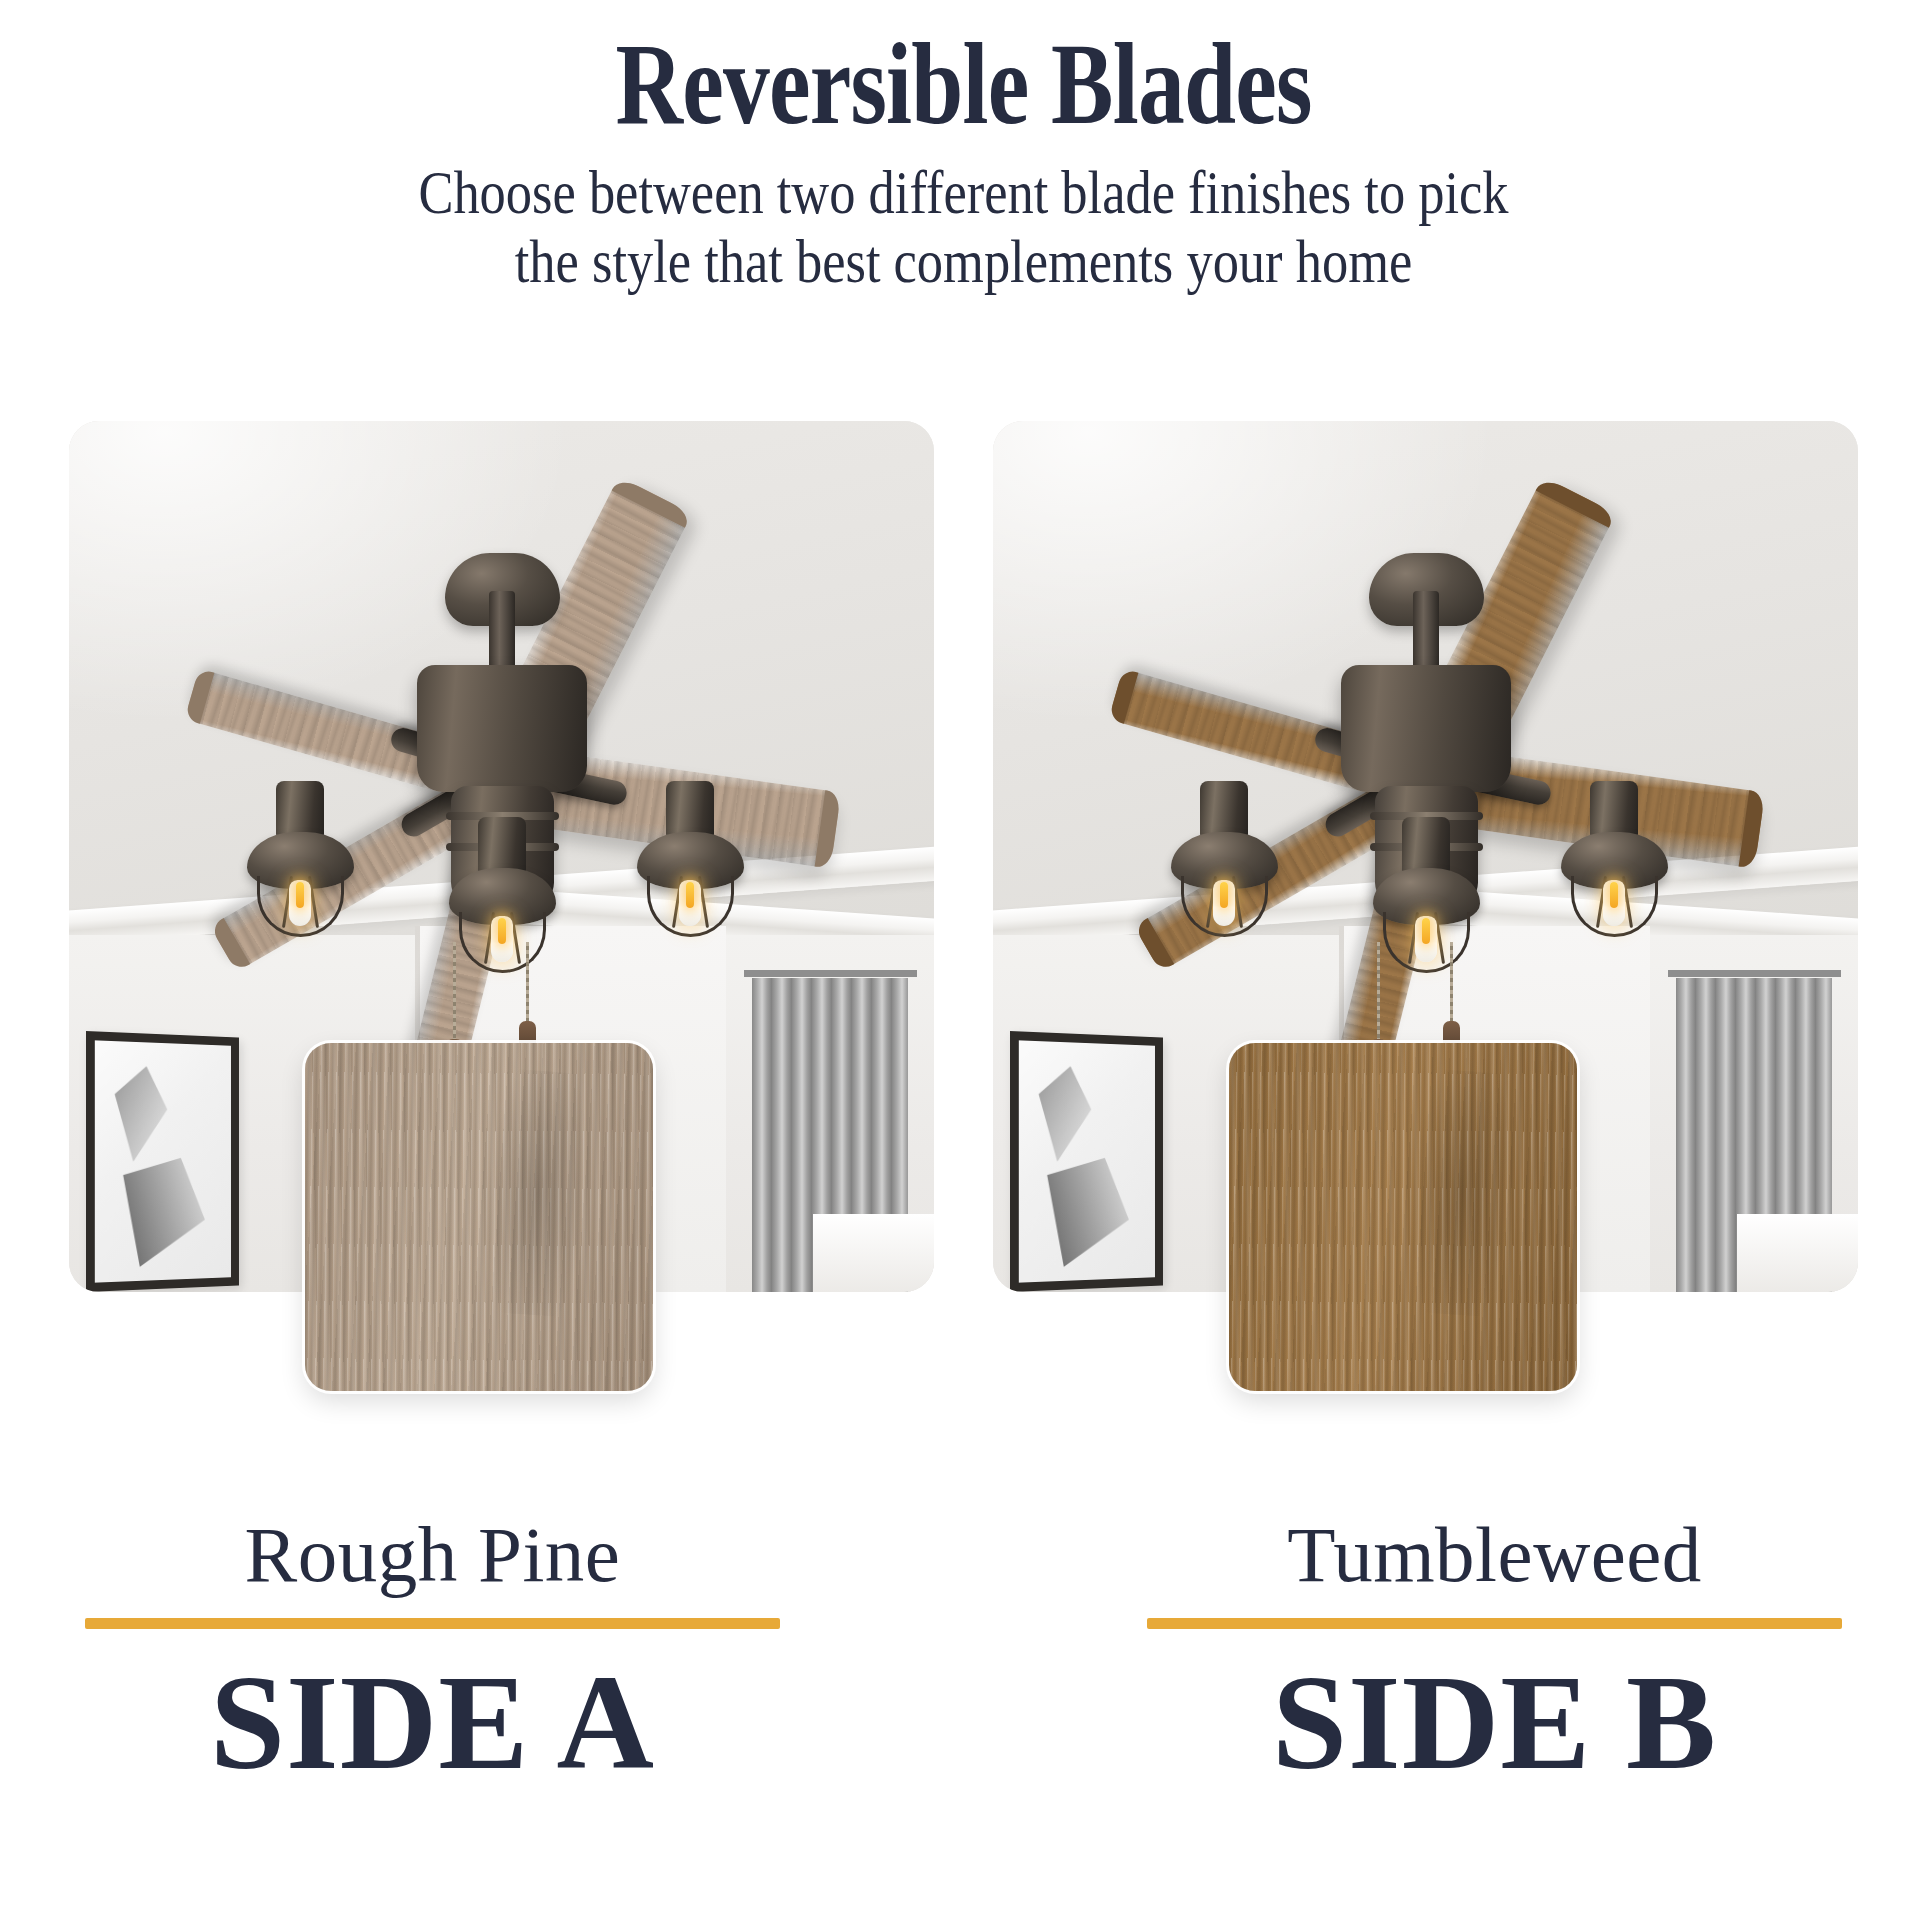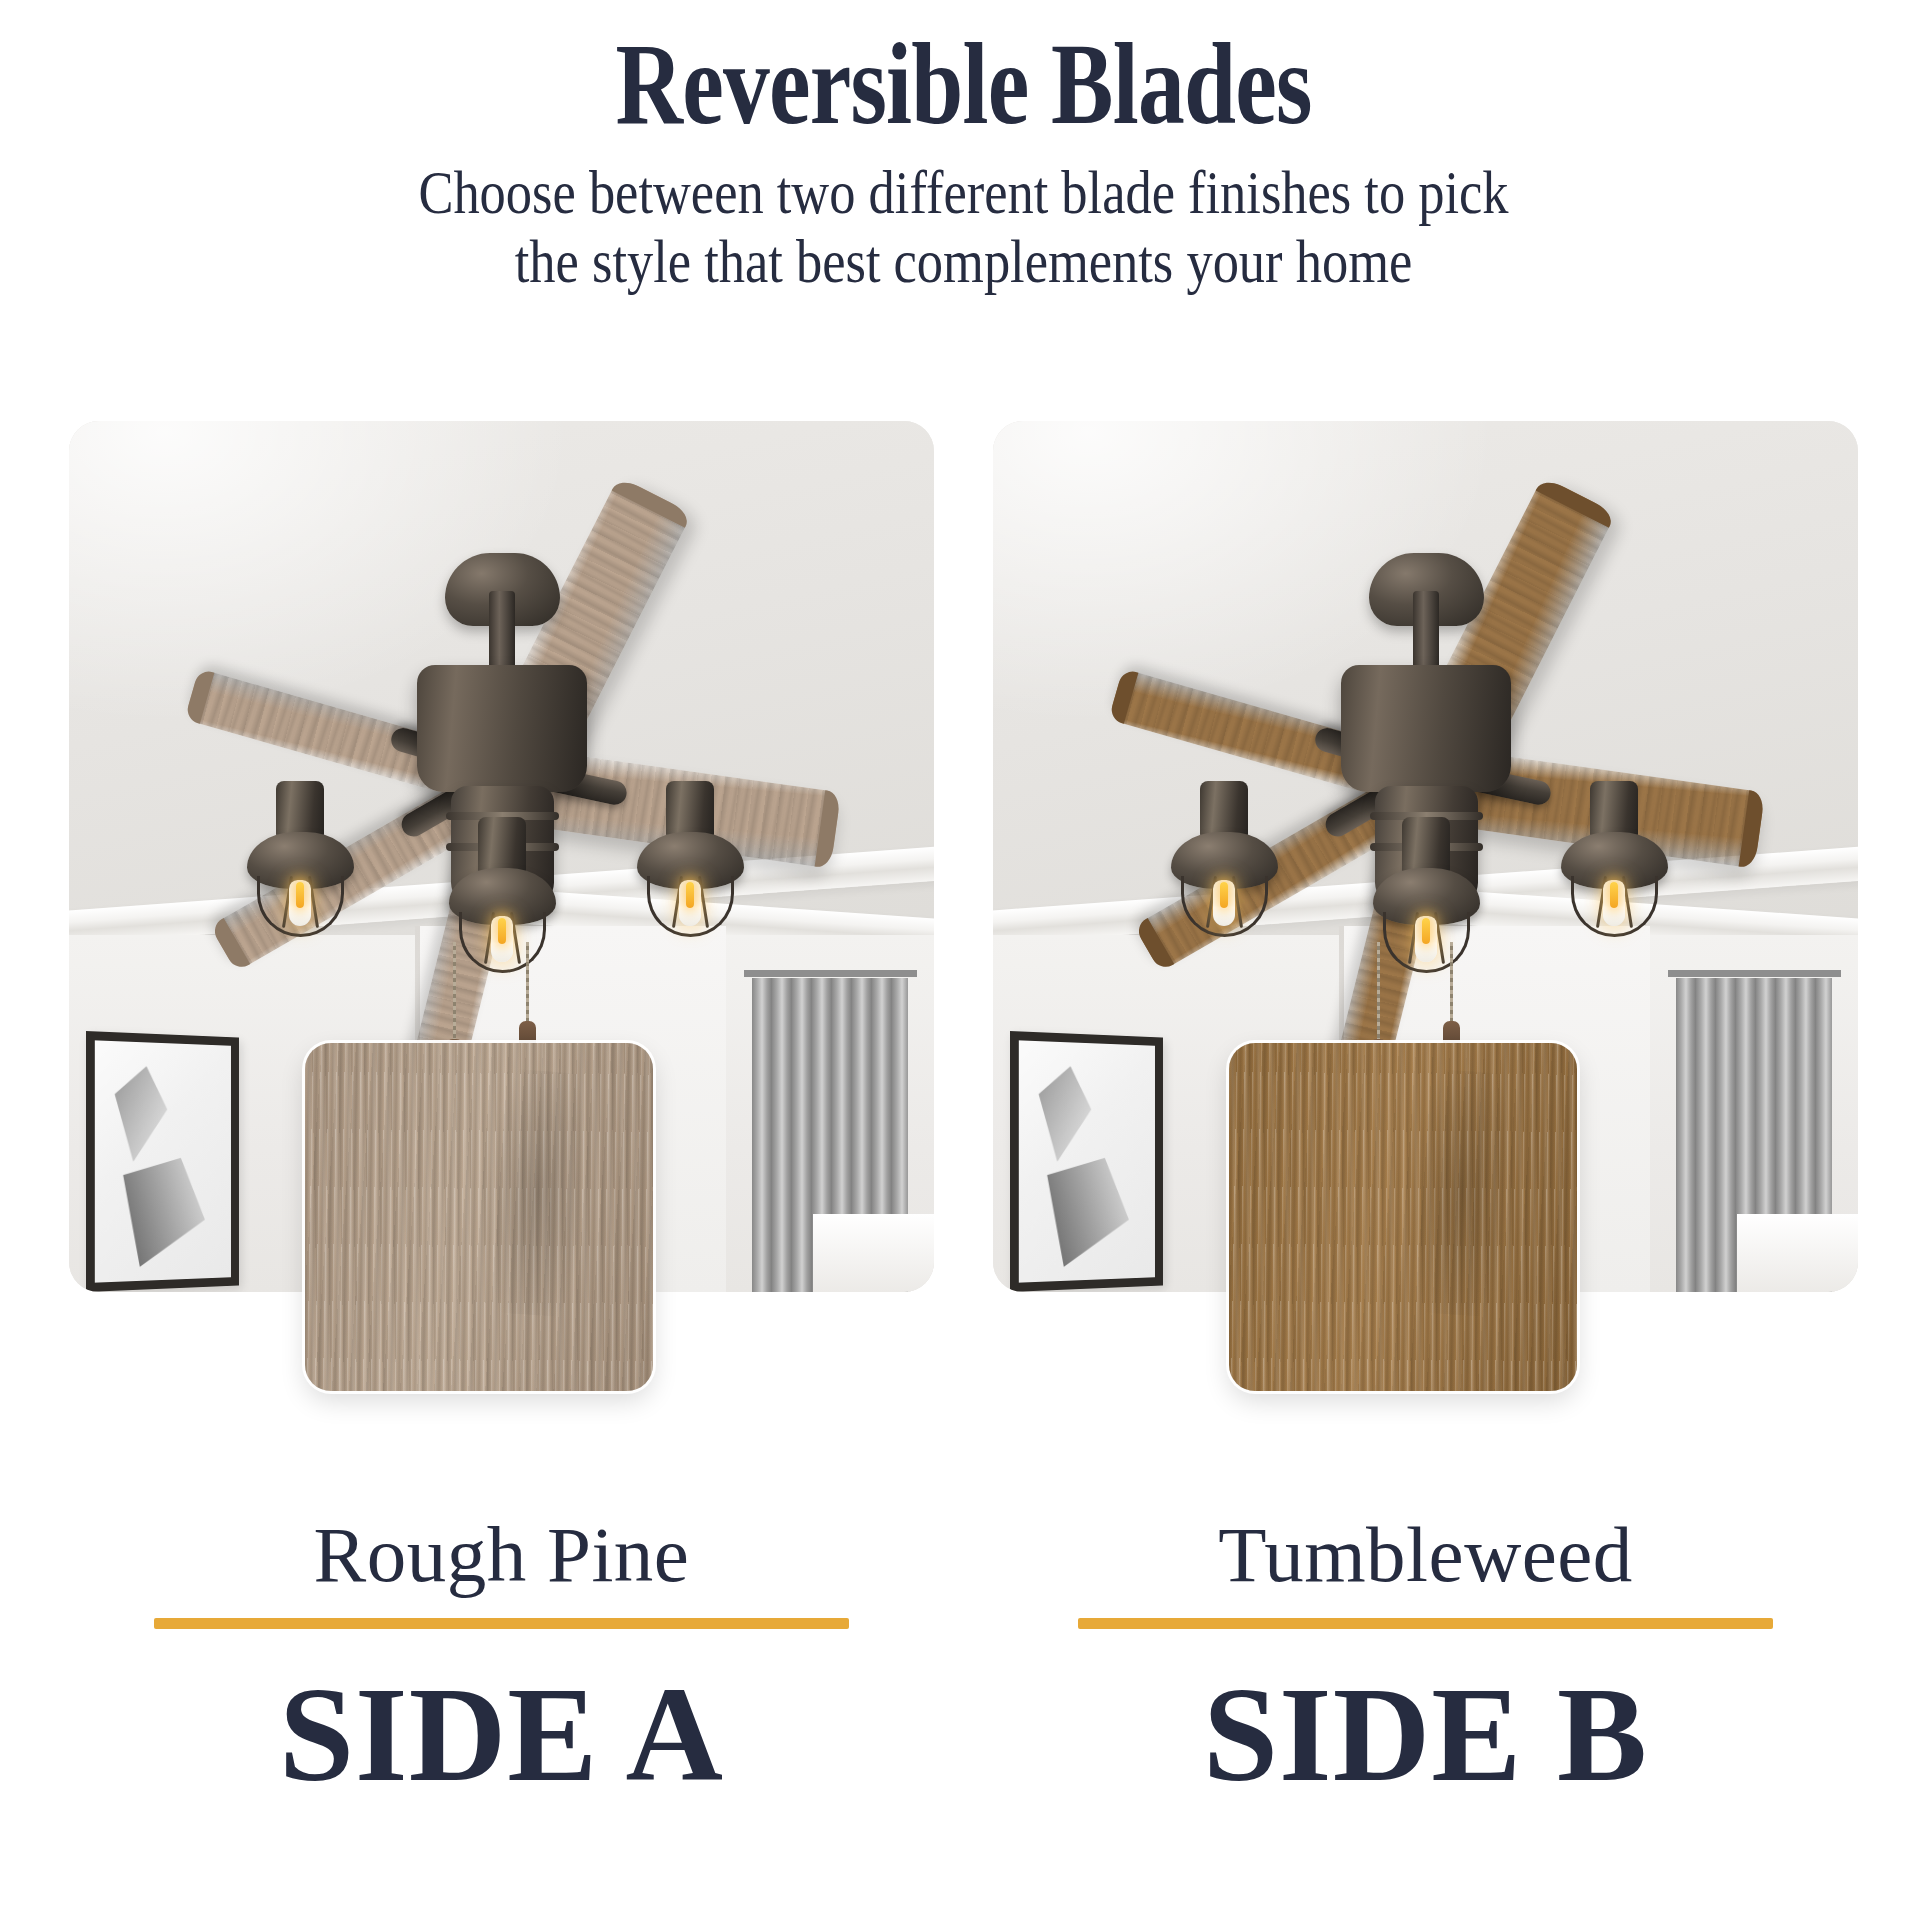--- a/index.html
+++ b/index.html
@@ -258,21 +258,21 @@
   .swatchKnot{
     position:absolute; right:16%; top:8%; width:34%; height:70%;
     background:
       radial-gradient(ellipse 60% 90% at 50% 50%, rgba(0,0,0,.16), rgba(0,0,0,0) 70%);
     transform:rotate(4deg);
   }
 
   
   .labels{
     position:absolute; top:1515px; left:0; right:0;
-    display:flex; justify-content:center; gap:59px;
+    display:flex; justify-content:space-between; gap:59px;
   }
   .labelCol{ width:865px; text-align:center; }
   .finishName{
     font-family:"Liberation Serif", serif;
     font-weight:400;
     font-size:79px;
     line-height:1;
     color:#262c40;
     letter-spacing:0.5px;
   }
@@ -281,21 +281,21 @@
     margin:24px auto 0;
     width:695px;
     background:#e7a938;
     border-radius:2px;
   }
   .sideName{
     font-family:"Liberation Serif", serif;
     font-weight:700;
     font-size:135px;
     line-height:1.06;
-    margin-top:34px;
+    margin-top:22px;
     color:#232940;
     letter-spacing:1px;
   }
 </style>
 </head>
 <body>
 
 <div class="header">
   <div class="title" style="color: rgb(38, 44, 64);">Reversible Blades</div>
   <div class="subtitle" style="color: rgb(38, 44, 64);">

